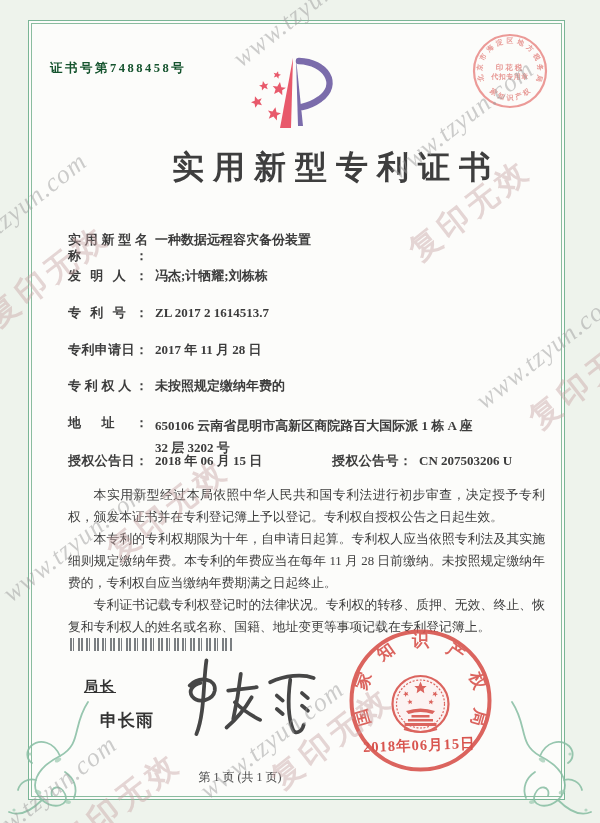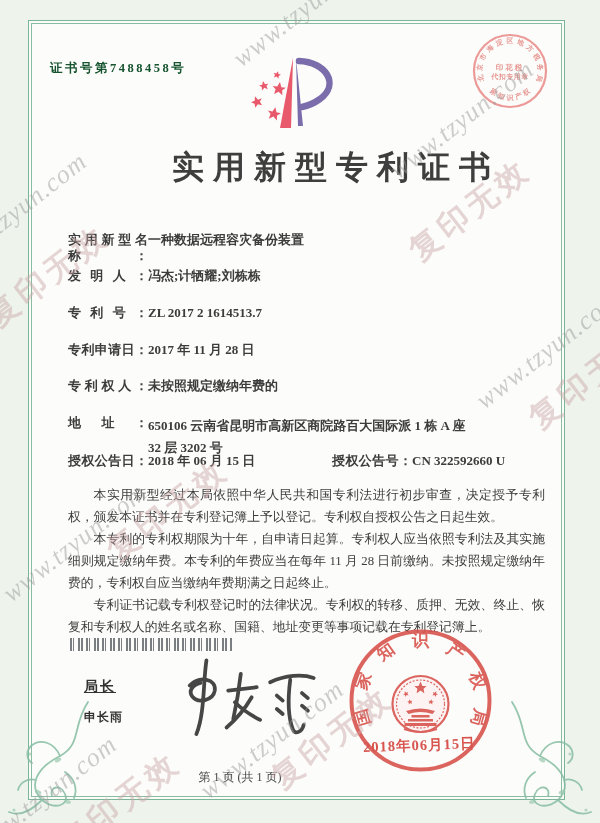--- a/index.html
+++ b/index.html
@@ -22,38 +22,38 @@
     color:#14532d;font-weight:600;z-index:2;}
   .logo{position:absolute;left:250px;top:54px;width:95px;height:80px;z-index:2;}
   .tax-stamp{position:absolute;left:472px;top:33px;width:76px;height:76px;opacity:.8;z-index:4;}
   .title{position:absolute;left:28px;top:146px;width:535px;text-align:center;
     font-size:32px;font-weight:bold;letter-spacing:9px;text-indent:9px;color:#3e3e3e;z-index:2;padding-left:36px;}
   
   .frow{position:absolute;left:68px;font-size:13px;font-weight:600;color:#3c3c3c;
     line-height:16px;z-index:2;width:480px;}
   .flabel{display:inline-block;width:80px;text-align:justify;text-align-last:justify;
     vertical-align:top;}
-  .fvalue{}
+  .fvalue{margin-left:7px;}
   .fvalue.addr{display:inline-block;width:322px;vertical-align:top;line-height:22px;}
   .grant-right{position:absolute;left:264px;top:0;}
   
   .paras{position:absolute;left:68px;top:484px;width:477px;font-size:12.8px;line-height:22px;
     color:#3d3d3d;text-align:justify;z-index:2;}
   .paras p{margin:0;text-indent:2em;}
   
   .barcode{position:absolute;left:70px;top:638px;width:163px;height:13px;opacity:.8;z-index:2;
     background-image:repeating-linear-gradient(90deg,
       #5a5f63 0 1.5px,transparent 1.5px 3px,
       #5a5f63 3px 4px,transparent 4px 7.5px,
       #5a5f63 7.5px 10px,transparent 10px 11.5px,
       #5a5f63 11.5px 12.5px,transparent 12.5px 16px);}
   .director{position:absolute;left:84px;top:678px;z-index:2;
     font-family:"Liberation Sans","DejaVu Sans",sans-serif;color:#333;}
   .director .t{font-size:14px;font-weight:bold;letter-spacing:2px;margin-bottom:13px;text-decoration:underline;}
-  .director .n{font-size:12px;font-weight:bold;letter-spacing:1px;}
+  .director .n{font-size:17px;font-weight:bold;letter-spacing:1px;margin-left:16px;}
   .signature{position:absolute;left:175px;top:652px;width:145px;height:88px;z-index:3;}
   .seal{position:absolute;left:348px;top:628px;width:145px;height:145px;opacity:.9;z-index:4;}
   .seal-date{position:absolute;left:363px;top:736px;font-size:14.5px;color:#d8544e;
     letter-spacing:1px;font-weight:600;transform:rotate(-2deg);z-index:4;}
   .page-footer{position:absolute;left:160px;top:769px;width:160px;text-align:center;
     font-size:12px;color:#444;z-index:2;}
   .flourish{position:absolute;width:100px;height:125px;z-index:1;}
   .flourish.bl{left:2px;top:698px;}
   .flourish.br{left:498px;top:698px;transform:scaleX(-1);}
 </style>
@@ -155,21 +155,21 @@
   <span class="flabel">专利申请日：</span><span class="fvalue">2017 年 11 月 28 日</span>
 </div>
 <div class="frow" style="top:378px">
   <span class="flabel">专利权人：</span><span class="fvalue">未按照规定缴纳年费的</span>
 </div>
 <div class="frow" style="top:415px">
   <span class="flabel">地址：</span><span class="fvalue addr">650106 云南省昆明市高新区商院路百大国际派 1 栋 A 座 32 层 3202 号</span>
 </div>
 <div class="frow" style="top:453px;position:absolute">
   <span><span class="flabel">授权公告日：</span><span class="fvalue">2018 年 06 月 15 日</span></span>
-  <span class="grant-right"><span class="flabel">授权公告号：</span><span class="fvalue">CN 322592660 U</span></span>
+  <span class="grant-right"><span class="flabel">授权公告号：</span><span class="fvalue">CN 207503206 U</span></span>
 </div>
 
 <div class="paras">
   <p>本实用新型经过本局依照中华人民共和国专利法进行初步审查，决定授予专利权，颁发本证书并在专利登记簿上予以登记。专利权自授权公告之日起生效。</p>
   <p>本专利的专利权期限为十年，自申请日起算。专利权人应当依照专利法及其实施细则规定缴纳年费。本专利的年费应当在每年 11 月 28 日前缴纳。未按照规定缴纳年费的，专利权自应当缴纳年费期满之日起终止。</p>
   <p>专利证书记载专利权登记时的法律状况。专利权的转移、质押、无效、终止、恢复和专利权人的姓名或名称、国籍、地址变更等事项记载在专利登记簿上。</p>
 </div>
 
 <div class="barcode"></div>
 

